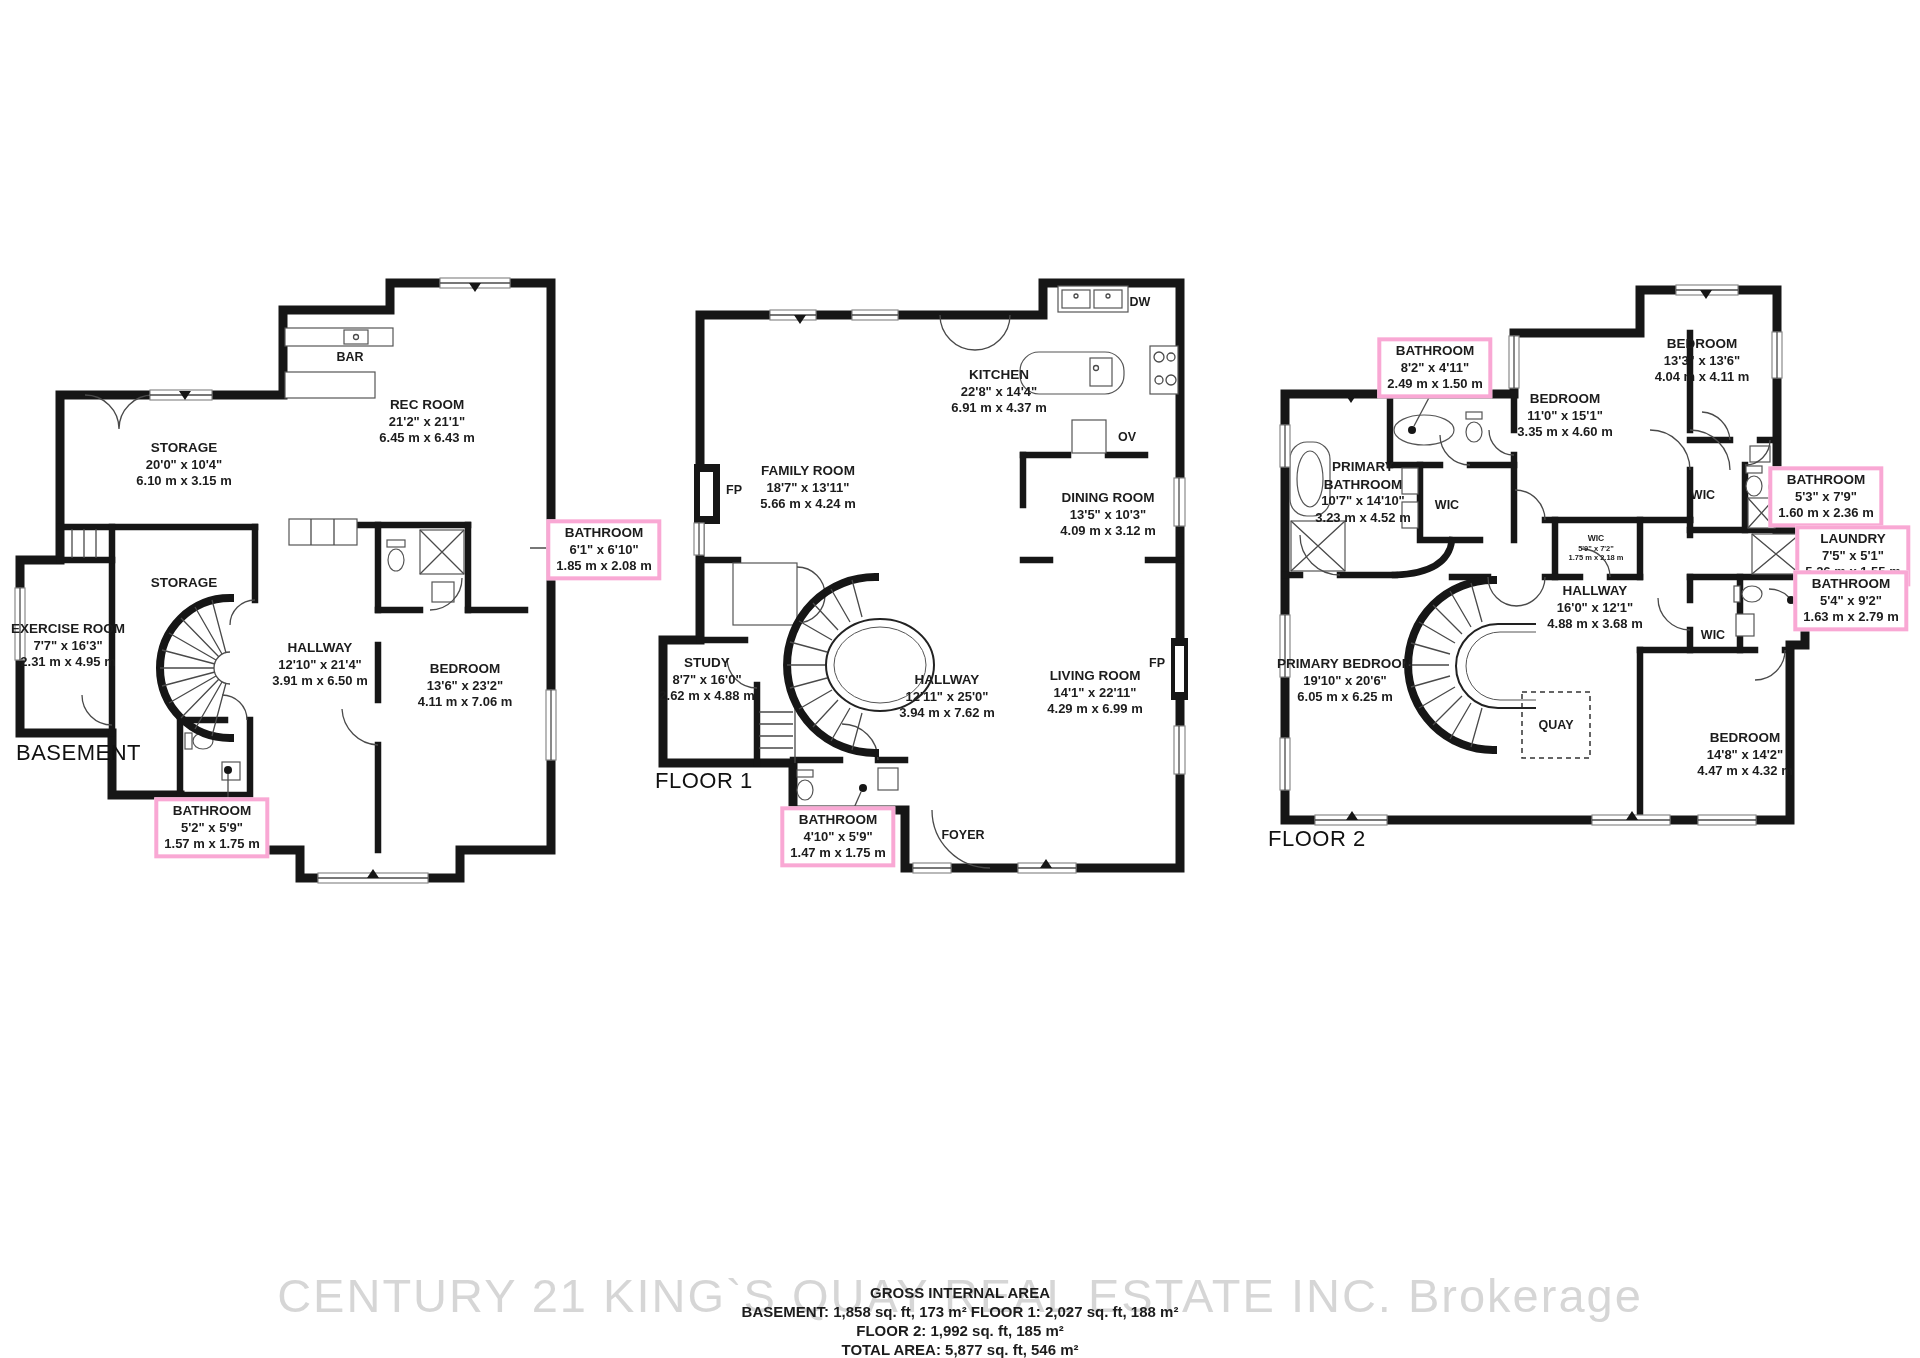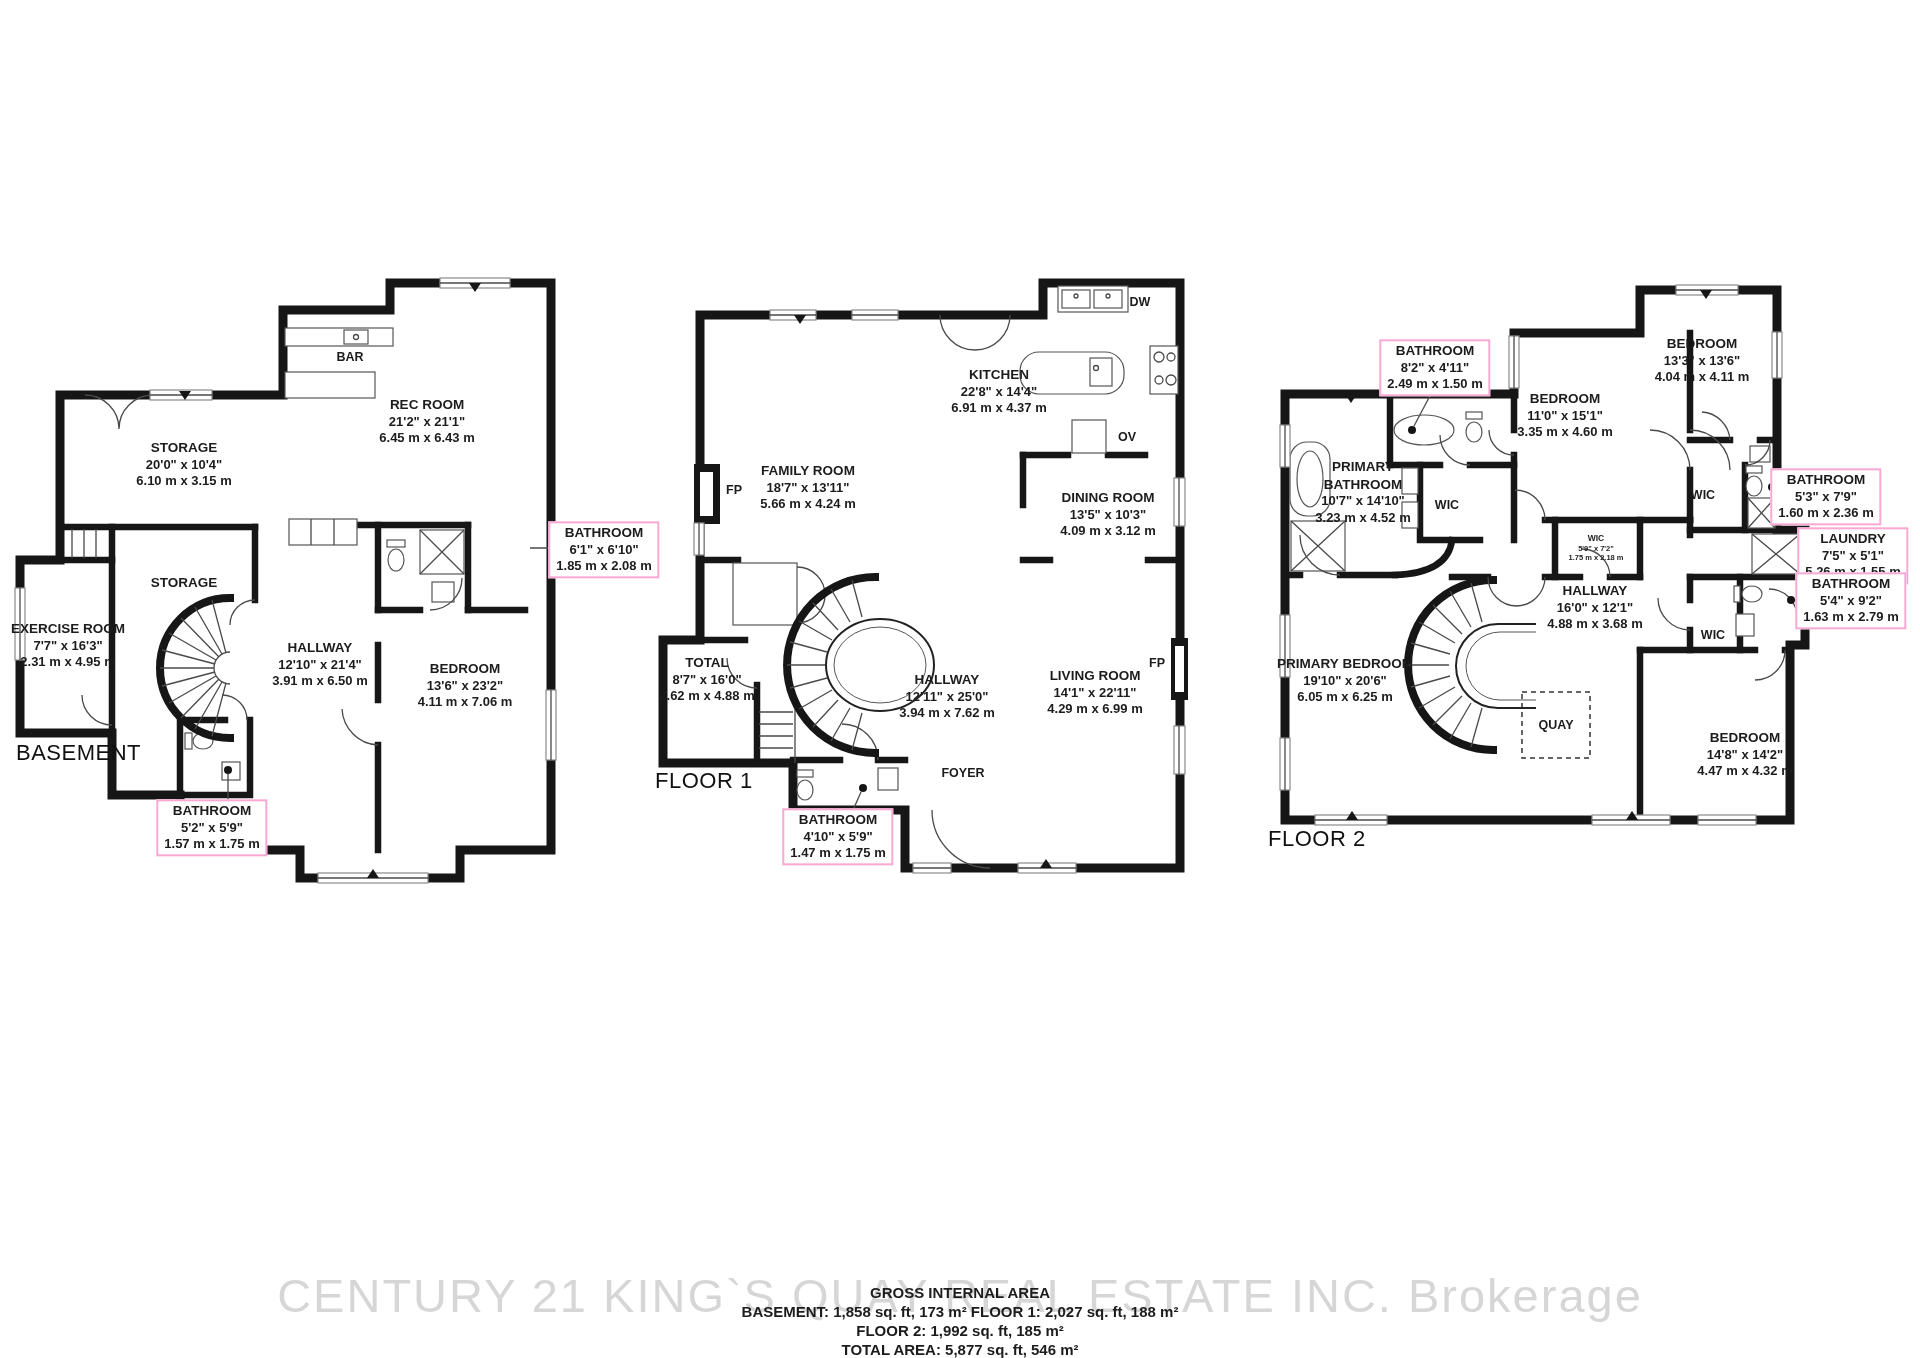--- a/index.html
+++ b/index.html
@@ -10,21 +10,21 @@
   .outer{stroke-width:9;}
   .inner{stroke-width:6.5;}
   .thin{stroke:#4a4a4a;stroke-width:1.3;fill:none;}
   .fix{stroke:#555;stroke-width:1.2;fill:#fff;}
   .win{stroke:#8a8a8a;stroke-width:1.2;fill:#fff;}
   .plan-label{position:absolute;transform:translate(-50%,-50%);text-align:center;
               white-space:nowrap;line-height:1.3;z-index:3;}
   .plan-label .nm{font-weight:700;font-size:13.5px;letter-spacing:0;display:block;}
   .plan-label .dim{font-weight:700;font-size:13px;display:block;}
   .wrapname .nm{white-space:normal;width:104px;margin:0 auto;}
-  .callout{border:2px solid #f9a8d4;background:#fff;padding:1px 6px;z-index:4;}
+  .callout{border:4px solid #f9a8d4;background:#fff;padding:1px 6px;z-index:4;}
   .mini{position:absolute;transform:translate(-50%,-50%);font-size:12.5px;font-weight:700;z-index:3;white-space:nowrap;}
   .tag{position:absolute;font-size:22px;font-weight:400;color:#111;letter-spacing:.5px;z-index:3;white-space:nowrap;}
   .wic-small{line-height:1.25;}
   .wic-small .nm{font-size:8.5px;}
   .wic-small .dim{font-size:7.5px;}
   .footer{position:absolute;left:0;top:1240px;width:1920px;text-align:center;z-index:5;}
   .footer .ft-title{font-size:15px;font-weight:700;position:relative;z-index:2;margin-top:44px;}
   .footer .ft-line{font-size:15px;font-weight:700;margin-top:2px;position:relative;z-index:2;}
   .footer .ft-disc{font-size:13px;font-weight:400;color:#9c9c9c;letter-spacing:1.5px;margin-top:8px;position:relative;z-index:2;}
   .wm{position:absolute;left:50%;top:28px;transform:translateX(-50%);font-size:47px;
@@ -327,36 +327,36 @@
       <span class="dim">18'7" x 13'11"</span>
       <span class="dim">5.66 m x 4.24 m</span>
 </div>
 <div class="mini" style="left:734px;top:490px">FP</div>
 <div class="plan-label" style="left:1108px;top:515px">
   <span class="nm">DINING ROOM</span>
       <span class="dim">13'5" x 10'3"</span>
       <span class="dim">4.09 m x 3.12 m</span>
 </div>
 <div class="plan-label" style="left:707px;top:680px">
-  <span class="nm">TOTAL</span>
+  <span class="nm">STUDY</span>
       <span class="dim">8'7" x 16'0"</span>
       <span class="dim">2.62 m x 4.88 m</span>
 </div>
 <div class="plan-label" style="left:947px;top:697px">
   <span class="nm">HALLWAY</span>
       <span class="dim">12'11" x 25'0"</span>
       <span class="dim">3.94 m x 7.62 m</span>
 </div>
 <div class="plan-label" style="left:1095px;top:693px">
   <span class="nm">LIVING ROOM</span>
       <span class="dim">14'1" x 22'11"</span>
       <span class="dim">4.29 m x 6.99 m</span>
 </div>
 <div class="mini" style="left:1157px;top:663px">FP</div>
-<div class="mini" style="left:963px;top:773px">FOYER</div>
+<div class="mini" style="left:963px;top:835px">FOYER</div>
 <div class="plan-label callout" style="left:838px;top:837px">
   <span class="nm">BATHROOM</span>
       <span class="dim">4'10" x 5'9"</span>
       <span class="dim">1.47 m x 1.75 m</span>
 </div>
 <div class="tag" style="left:655px;top:768px">FLOOR 1</div>
 
 <div class="plan-label callout" style="left:1435px;top:368px">
   <span class="nm">BATHROOM</span>
       <span class="dim">8'2" x 4'11"</span>

